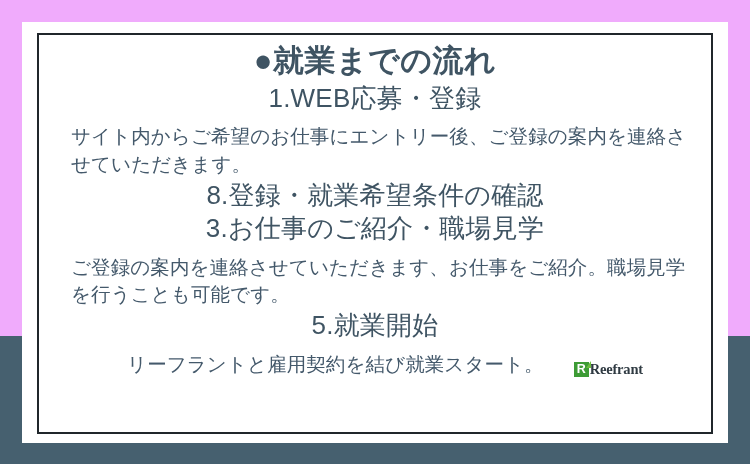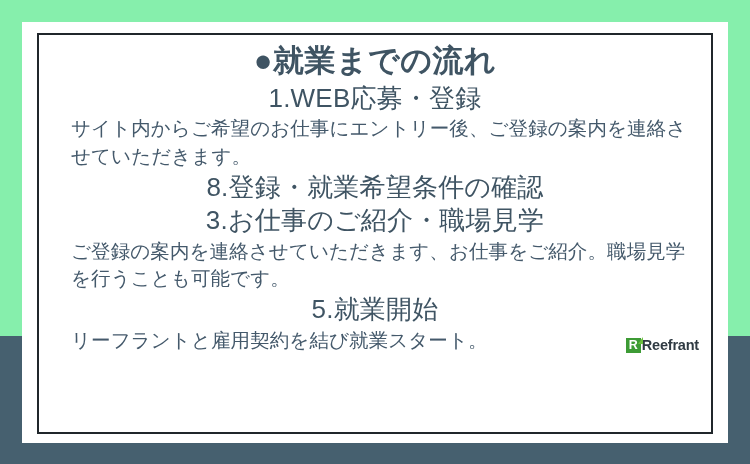--- a/index.html
+++ b/index.html
@@ -12,21 +12,21 @@
     height: 464px;
     overflow: hidden;
     font-family: "Liberation Sans", "DejaVu Sans", sans-serif;
     background: #46606f;
   }
 
   .poster {
     position: relative;
     width: 750px;
     height: 336px;
-    background: #86efac;
+    background: #f0abfc;
     box-sizing: border-box;
   }
 
   
   .paper {
     position: absolute;
     left: 22px;
     top: 22px;
     width: 706px;
     height: 421px;
@@ -83,34 +83,34 @@
     font-size: 26px;
     font-weight: normal;
     color: #3f5463;
     line-height: 1.29;
     letter-spacing: 0.2px;
     white-space: nowrap;
     text-align: center;
   }
 
   .step-body {
-    margin: 0 0 0 22px;
+    margin: 8px 0 0 22px;
     font-size: 19.5px;
     font-weight: normal;
     color: #44596b;
     line-height: 1.42;
     letter-spacing: 0.1px;
     text-align: left;
   }
 
   
   .final-row {
     display: flex;
     align-items: flex-end;
-    justify-content: space-between;
+    justify-content: center;
     gap: 30px;
   }
   .final-row .step-body {
     margin-bottom: 0;
   }
 
   .logo {
     display: flex;
     align-items: center;
     flex: 0 0 auto;
@@ -154,20 +154,21 @@
     height: 0;
     border-left: 5px solid transparent;
     border-bottom: 7px solid #6cbf3f;
   }
   .logo-text {
     font-size: 14.5px;
     font-weight: bold;
     color: #2f3a42;
     letter-spacing: -0.2px;
     line-height: 1;
+    font-family: Liberation Serif, serif;
   }
 </style>
 </head>
 <body>
 
 <div class="poster">
   <div class="paper">
     <div class="frame">
       <div class="content">
 

